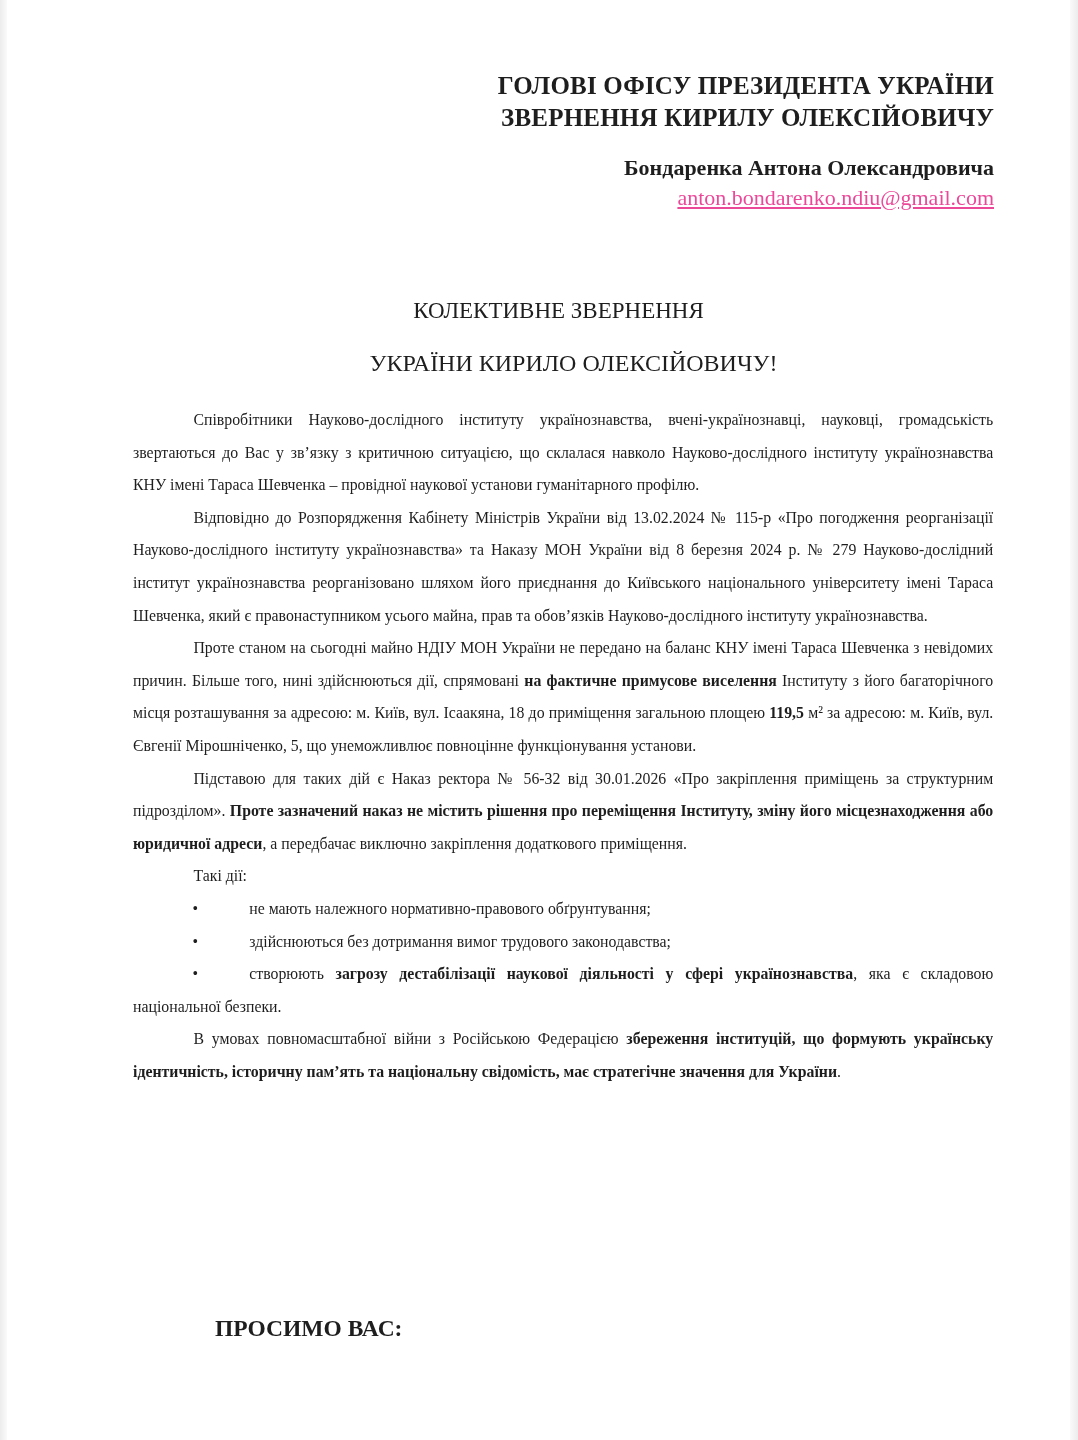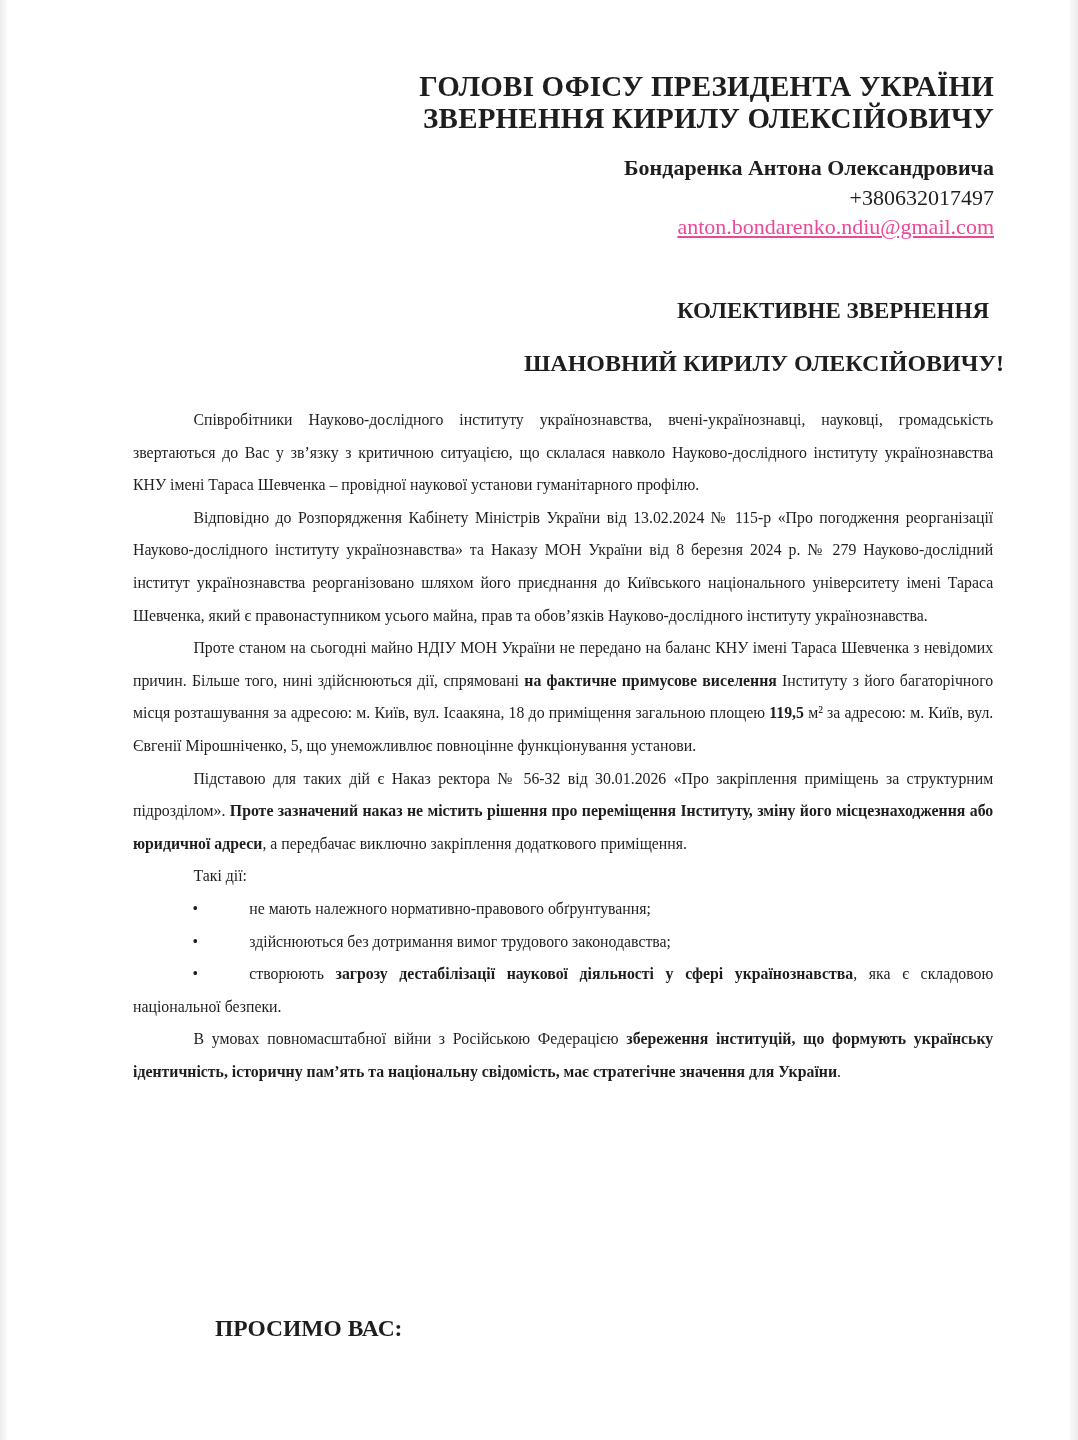--- a/index.html
+++ b/index.html
@@ -7,25 +7,25 @@
       width: 1078px; height: 1440px; overflow: hidden;
       background: #ffffff;
       font-family: "Liberation Serif", serif;
       color: #1e1e1e;
       position: relative;
     }
     .edge-left { position: absolute; left: 0; top: 0; width: 7px; height: 1440px; background: linear-gradient(to right, #ececec, #fafafa); }
     .edge-right { position: absolute; right: 0; top: 0; width: 8px; height: 1440px; background: linear-gradient(to left, #ececec, #fafafa); }
     .page { position: absolute; left: 133px; top: 0; width: 861px; }
     .right-block { position: absolute; right: 0; text-align: right; white-space: nowrap; }
-    .addressee { top: 70px; font-weight: bold; font-size: 29px; line-height: 32px; letter-spacing: 0.2px; }
+    .addressee { top: 70px; font-weight: bold; font-size: 25px; line-height: 32px; letter-spacing: 0.2px; }
     .sender { top: 153px; font-size: 22px; line-height: 29.5px; margin-left: 28px; }
     .sender .name { font-weight: bold; }
     .sender a { color: #ec4899; text-decoration: underline; }
-    .title { position: absolute; left: 0; width: 100%; text-align: right; font-weight: bold; font-size: 23px; }
+    .title { position: absolute; left: 0; width: 100%; text-align: center; font-weight: normal; font-size: 23px; }
     .title-appeal { top: 298px; left: -5px; }
     .title-greeting { top: 350px; left: 10px; font-size: 24px; }
     .body-text { position: absolute; top: 404px; left: 0; width: 861px; font-size: 17px; line-height: 32.6px; }
     .para { margin: 0; text-align: justify; text-indent: 65px; font-stretch: condensed; transform-origin: left top; }
     .para b { font-weight: bold; }
     .bullets { margin: 0; padding: 0; list-style: none; }
     .bullets li { position: relative; padding-left: 125px; text-align: justify; }
     .bullets li.wrap { padding-left: 0; text-indent: 125px; }
     .bullet-dot { position: absolute; left: 64px; top: 0; text-indent: 0; }
     .bullets li.wrap .bullet-dot { left: 64px; }
@@ -40,26 +40,25 @@
 
 <div class="page">
 
   <div class="right-block addressee">
     <div>ГОЛОВІ ОФІСУ ПРЕЗИДЕНТА УКРАЇНИ</div>
     <div>ЗВЕРНЕННЯ КИРИЛУ ОЛЕКСІЙОВИЧУ</div>
   </div>
 
   <div class="right-block sender">
     <div class="name">Бондаренка Антона Олександровича</div>
-    <div>+380632017497</div>
     <div><a>anton.bondarenko.ndiu@gmail.com</a></div>
   </div>
 
   <div class="title title-appeal">КОЛЕКТИВНЕ ЗВЕРНЕННЯ</div>
-  <div class="title title-greeting">ШАНОВНИЙ КИРИЛУ ОЛЕКСІЙОВИЧУ!</div>
+  <div class="title title-greeting">УКРАЇНИ КИРИЛО ОЛЕКСІЙОВИЧУ!</div>
 
   <div class="body-text">
     <div class="squeeze">
       <p class="para">Співробітники Науково-дослідного інституту українознавства, вчені-українознавці, науковці, громадськість звертаються до Вас у зв’язку з критичною ситуацією, що склалася навколо Науково-дослідного інституту українознавства КНУ імені Тараса Шевченка – провідної наукової установи гуманітарного профілю.</p>
 
       <p class="para">Відповідно до Розпорядження Кабінету Міністрів України від 13.02.2024 № 115-р «Про погодження реорганізації Науково-дослідного інституту українознавства» та Наказу МОН України від 8 березня 2024 р. № 279 Науково-дослідний інститут українознавства реорганізовано шляхом його приєднання до Київського національного університету імені Тараса Шевченка, який є правонаступником усього майна, прав та обов’язків Науково-дослідного інституту українознавства.</p>
 
       <p class="para"><span>Проте станом на сьогодні майно НДІУ МОН України не передано на баланс КНУ імені Тараса Шевченка з невідомих причин. Більше того, нині здійснюються дії, спрямовані </span><b>на фактичне примусове виселення</b><span> Інституту з його багаторічного місця розташування за адресою: м. Київ, вул. Ісаакяна, 18 до приміщення загальною площею </span><b>119,5</b><span> м² за адресою: м. Київ, вул. Євгенії Мірошніченко, 5, що унеможливлює повноцінне функціонування установи.</span></p>
 
       <p class="para"><span>Підставою для таких дій є Наказ ректора № 56-32 від 30.01.2026 «Про закріплення приміщень за структурним підрозділом». </span><b>Проте зазначений наказ не містить рішення про переміщення Інституту, зміну його місцезнаходження або юридичної адреси</b><span>, а передбачає виключно закріплення додаткового приміщення.</span></p>

